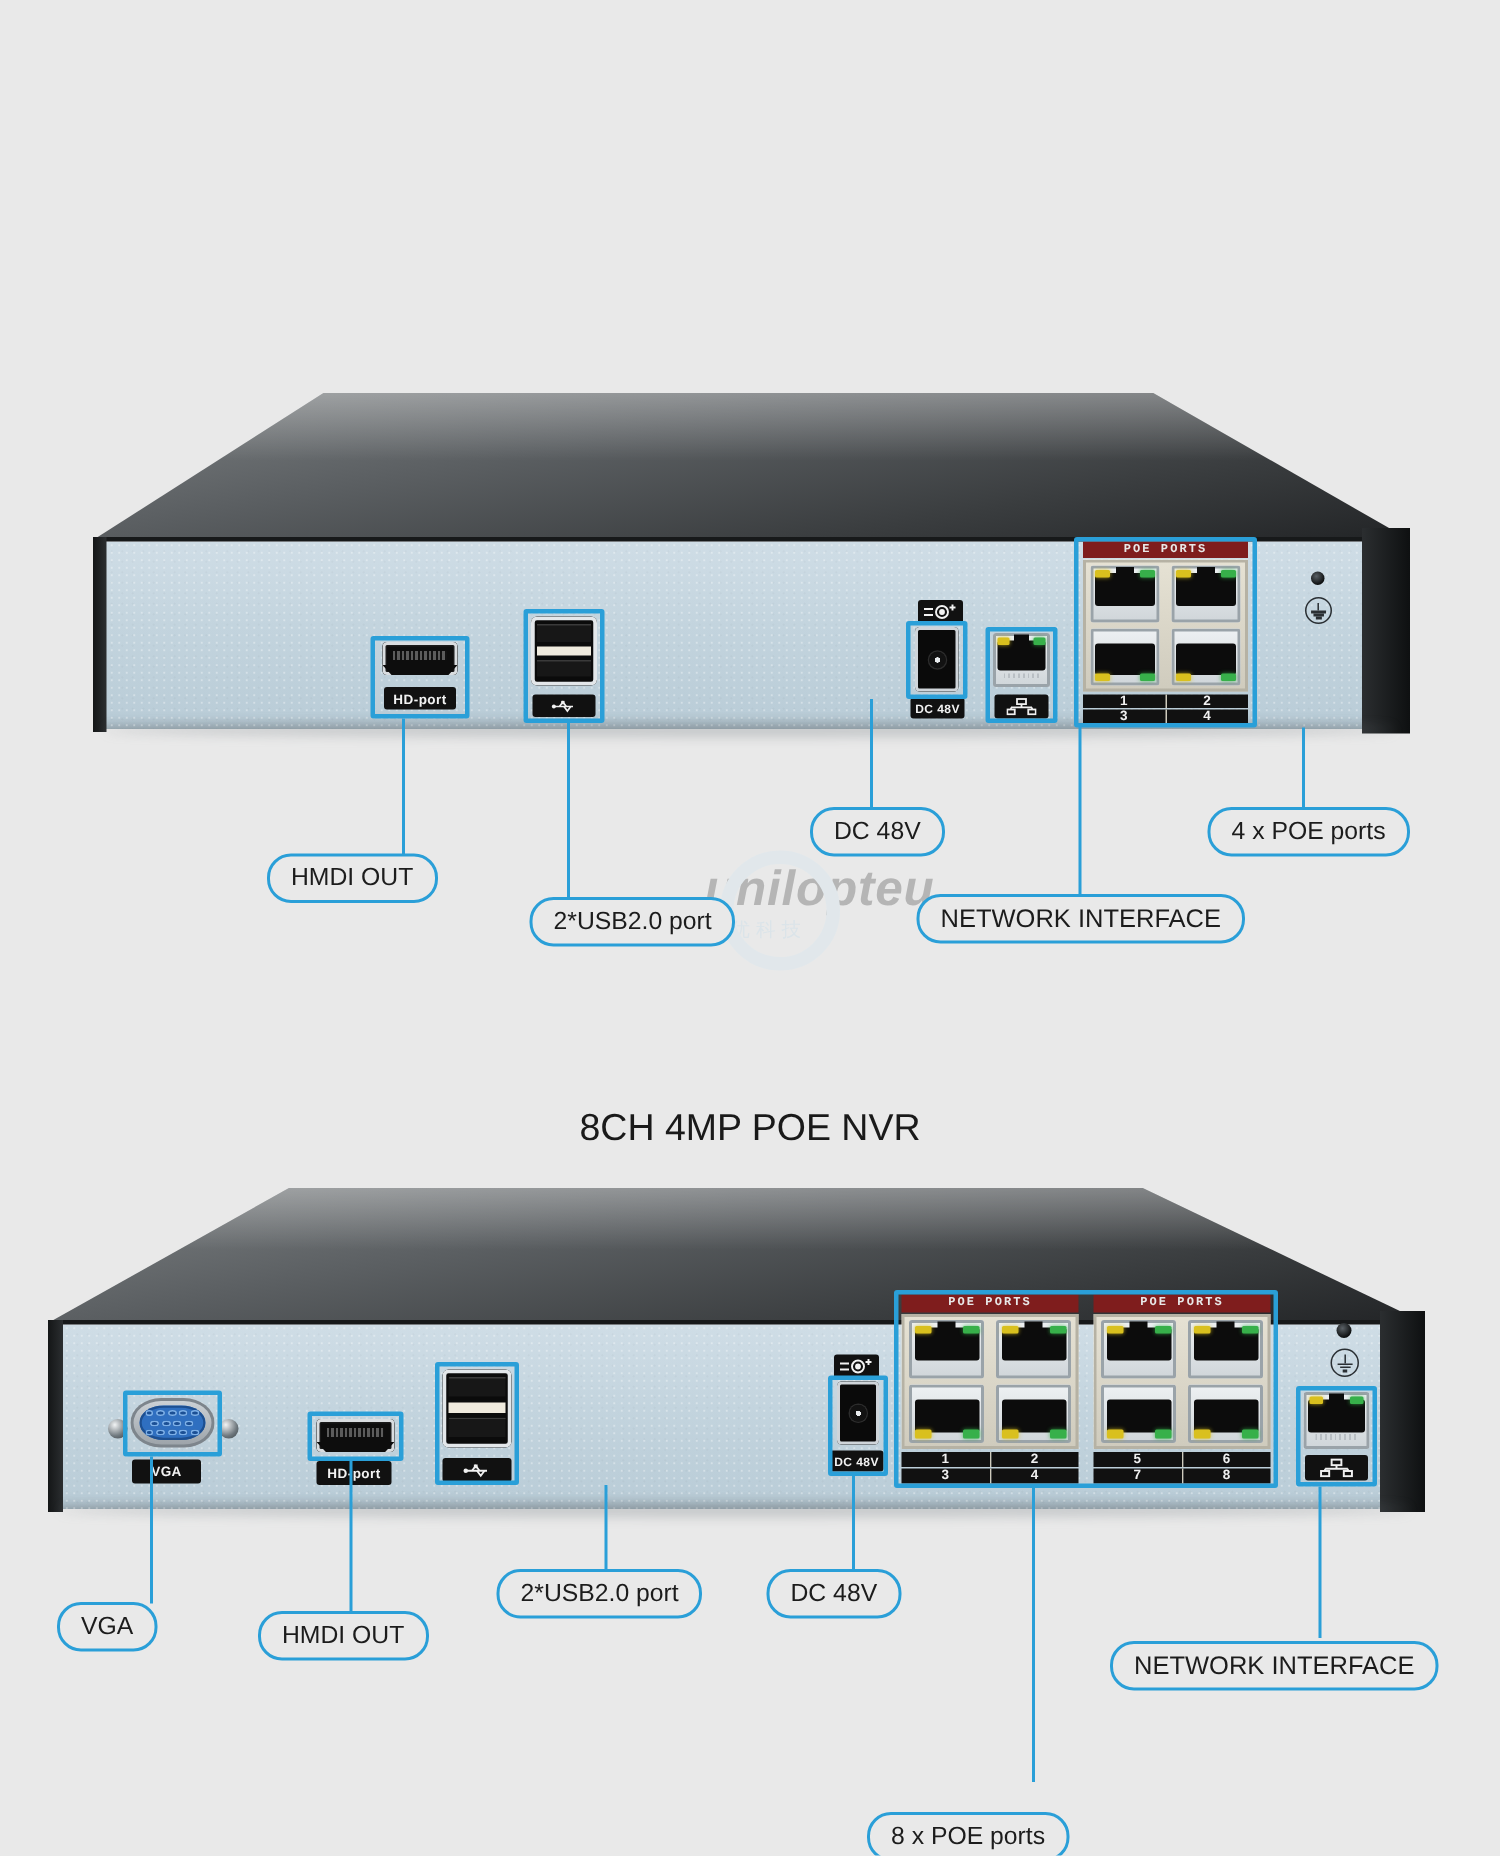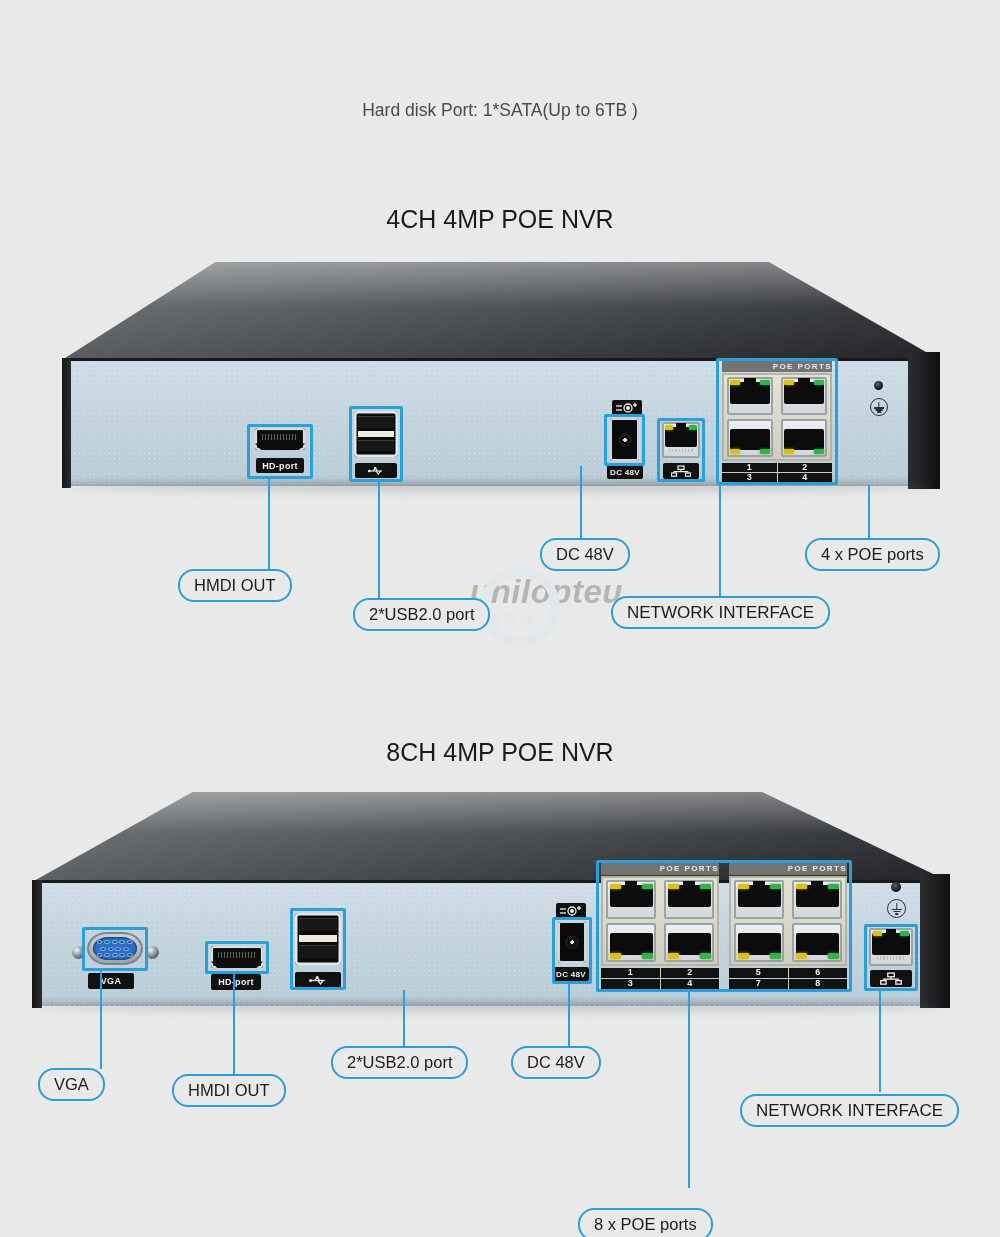--- a/index.html
+++ b/index.html
@@ -167,23 +167,23 @@
   .led{position:absolute;width:22%;height:13%;top:9%;border-radius:1px;}
   .led-y{background:#d9c01e;box-shadow:0 0 3px rgba(217,192,30,.8);}
   .led-g{background:#37b04a;box-shadow:0 0 3px rgba(55,176,74,.8);}
 
   
   .poe-bank{
     background:linear-gradient(180deg,#e6e2d4,#cfcbbd);
     box-shadow:inset 0 0 0 2px #b6b2a4;
   }
   .poe-label{
-    position:absolute;left:0;width:100%;text-align:right;
-    background:#737373;color:#e8e8e8;font-size:8px;letter-spacing:1.4px;
-    font-weight:bold;font-family:Liberation Sans, sans-serif;
+    position:absolute;left:0;width:100%;text-align:center;
+    background:#7f1d1d;color:#e8e8e8;font-size:8px;letter-spacing:1.4px;
+    font-weight:bold;font-family:Liberation Mono, monospace;
   }
   .poe-num-row{position:absolute;display:flex;}
   .poe-num{
     flex:1;background:#111;color:#f0f0f0;font-size:9px;text-align:center;
     font-weight:bold;line-height:1;border-right:1px solid #cfcbbd;
   }
   .poe-num:last-child{border-right:none;}
 
   
   .silk{
@@ -224,29 +224,27 @@
     font-size:16.5px;white-space:nowrap;padding:0 14px;height:33px;
     box-sizing:border-box;
   }
   .callout.big{font-size:17px;}
 </style>
 </head>
 <body>
 
 <div class="page">
 
-  <div class="sub sub1">Hard disk Port: 1*SATA(Up to 6TB )</div>
 
   <div class="watermark">
     <div class="wm-ring"></div>
     <div class="wm-txt">unilopteu</div>
     <div class="wm-sub">联优科技</div>
   </div>
 
-  <div class="dev-title" style="top:205px;">4CH 4MP POE NVR</div>
 
   <div class="nvr">
 
     <div style="position:absolute;left:62px;top:262px;width:878px;height:98px;
                 clip-path:polygon(17.5% 0%, 80.5% 0%, 100% 100%, 0% 100%);">
       <div class="lid"></div>
       <div class="lid-shine"></div>
     </div>
 
     <div class="face" style="left:62px;top:358px;width:878px;height:125px;">

